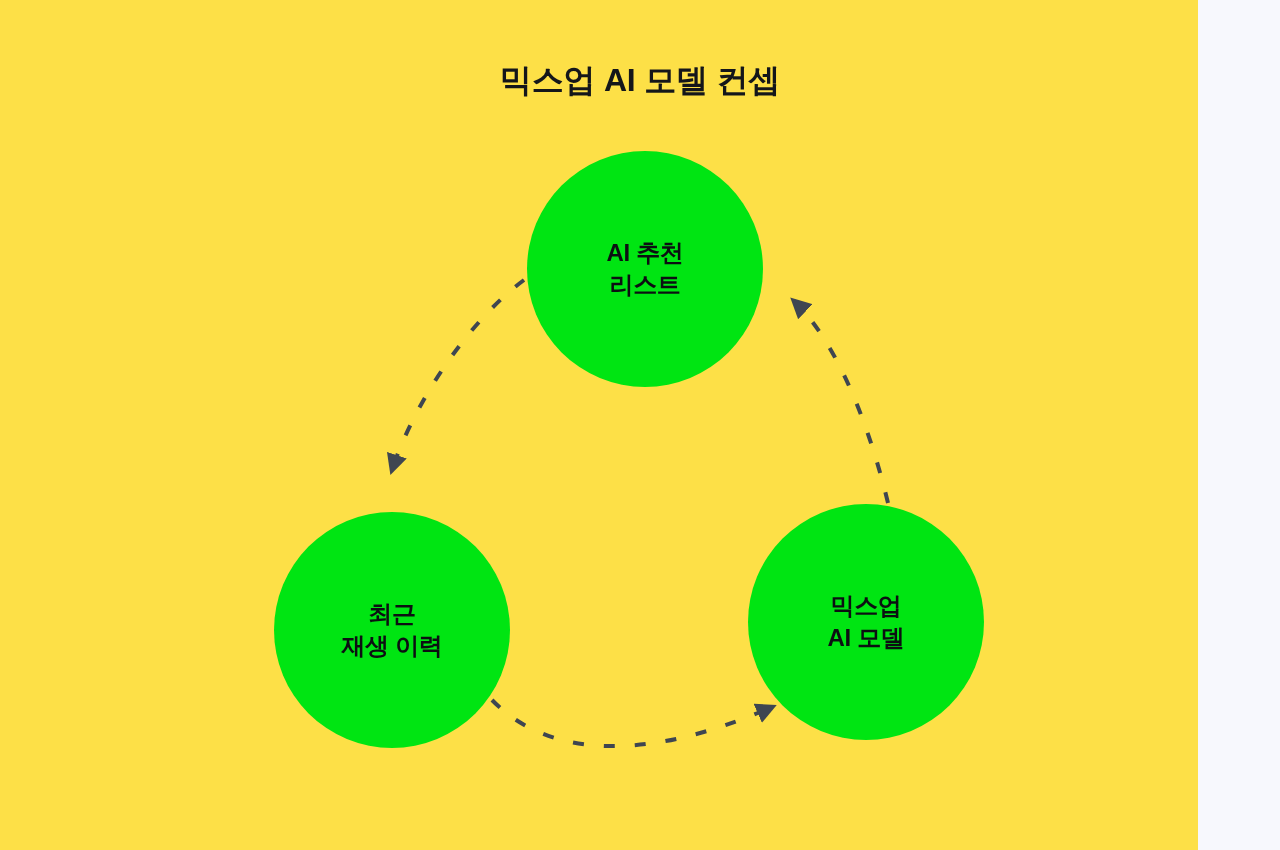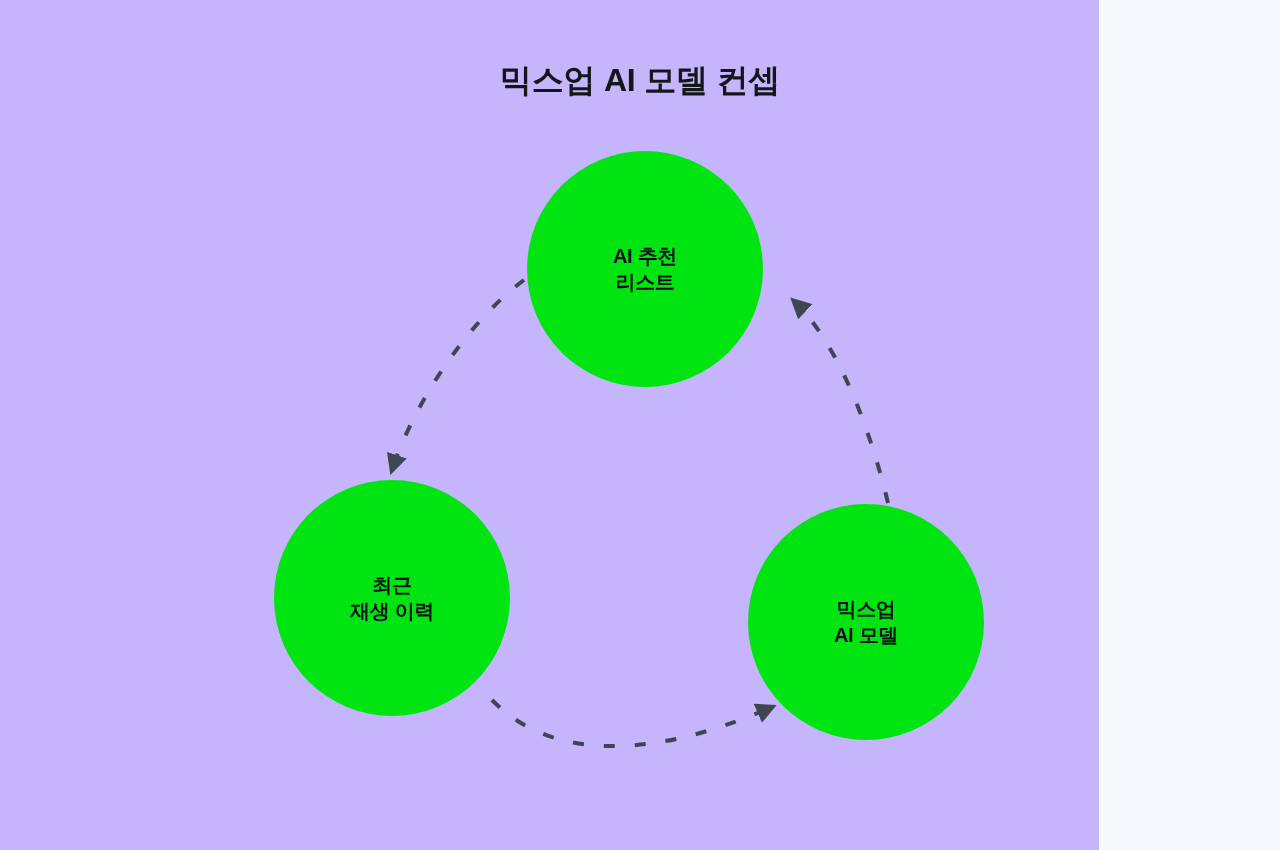--- a/index.html
+++ b/index.html
@@ -8,23 +8,23 @@
   }
   body {
     width: 1280px;
     height: 850px;
     background: #f7f8fd;
     font-family: "Liberation Sans", "DejaVu Sans", sans-serif;
     overflow: hidden;
   }
   #canvas {
     position: relative;
-    width: 1099px;
+    width: 1198px;
     height: 850px;
-    background: #c4b5fd;
+    background: #fde047;
   }
   #diagram-title {
     position: absolute;
     left: 0;
     top: 58px;
     width: 1280px;
     text-align: center;
     font-size: 32px;
     font-weight: 700;
     color: #14161a;
@@ -44,30 +44,30 @@
     width: 236px;
     height: 236px;
     border-radius: 50%;
     background: #00e512;
     display: flex;
     align-items: center;
     justify-content: center;
     text-align: center;
   }
   .node-label {
-    font-size: 20px;
+    font-size: 24px;
     font-weight: 700;
     color: #0c0f12;
     line-height: 1.32;
     letter-spacing: -0.3px;
     white-space: pre-line;
     padding: 0 10px;
   }
   #node-top    { left: 527px; top: 151px; }
-  #node-left   { left: 274px; top: 480px; }
+  #node-left   { left: 274px; top: 512px; }
   #node-right  { left: 748px; top: 504px; }
 </style>
 </head>
 <body>
 
 <div id="canvas">
 
   <div id="diagram-title">믹스업 AI 모델 컨셉</div>
 
   <svg id="arrow-layer" viewBox="0 0 1280 850">

